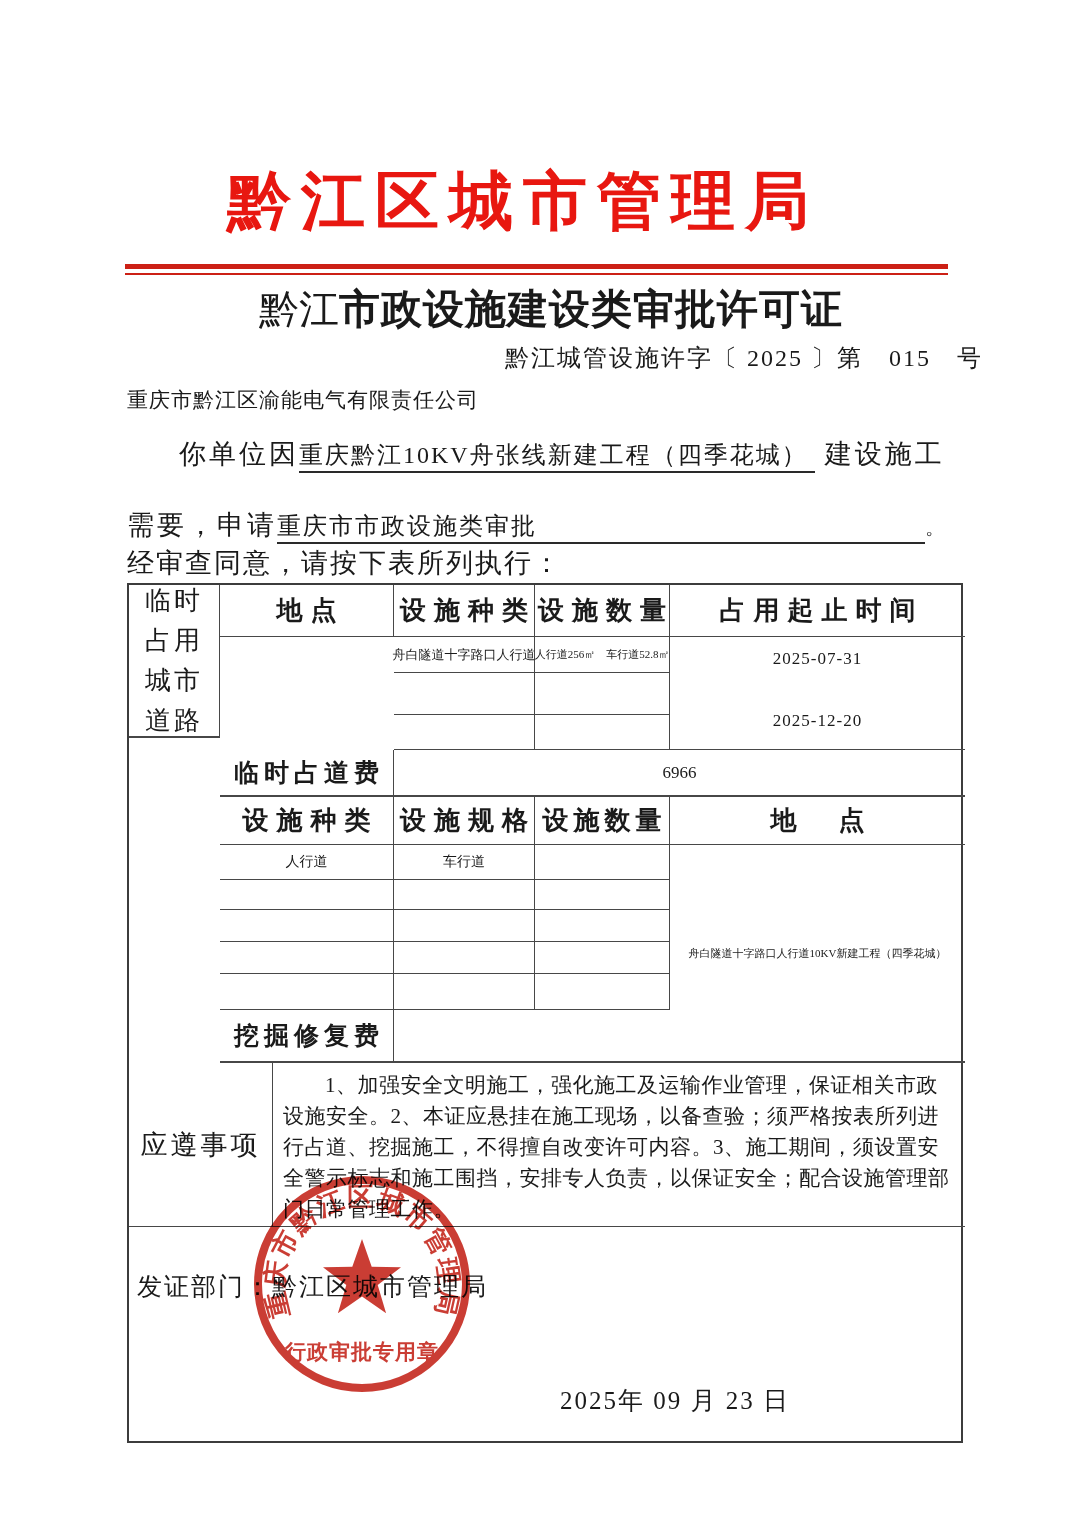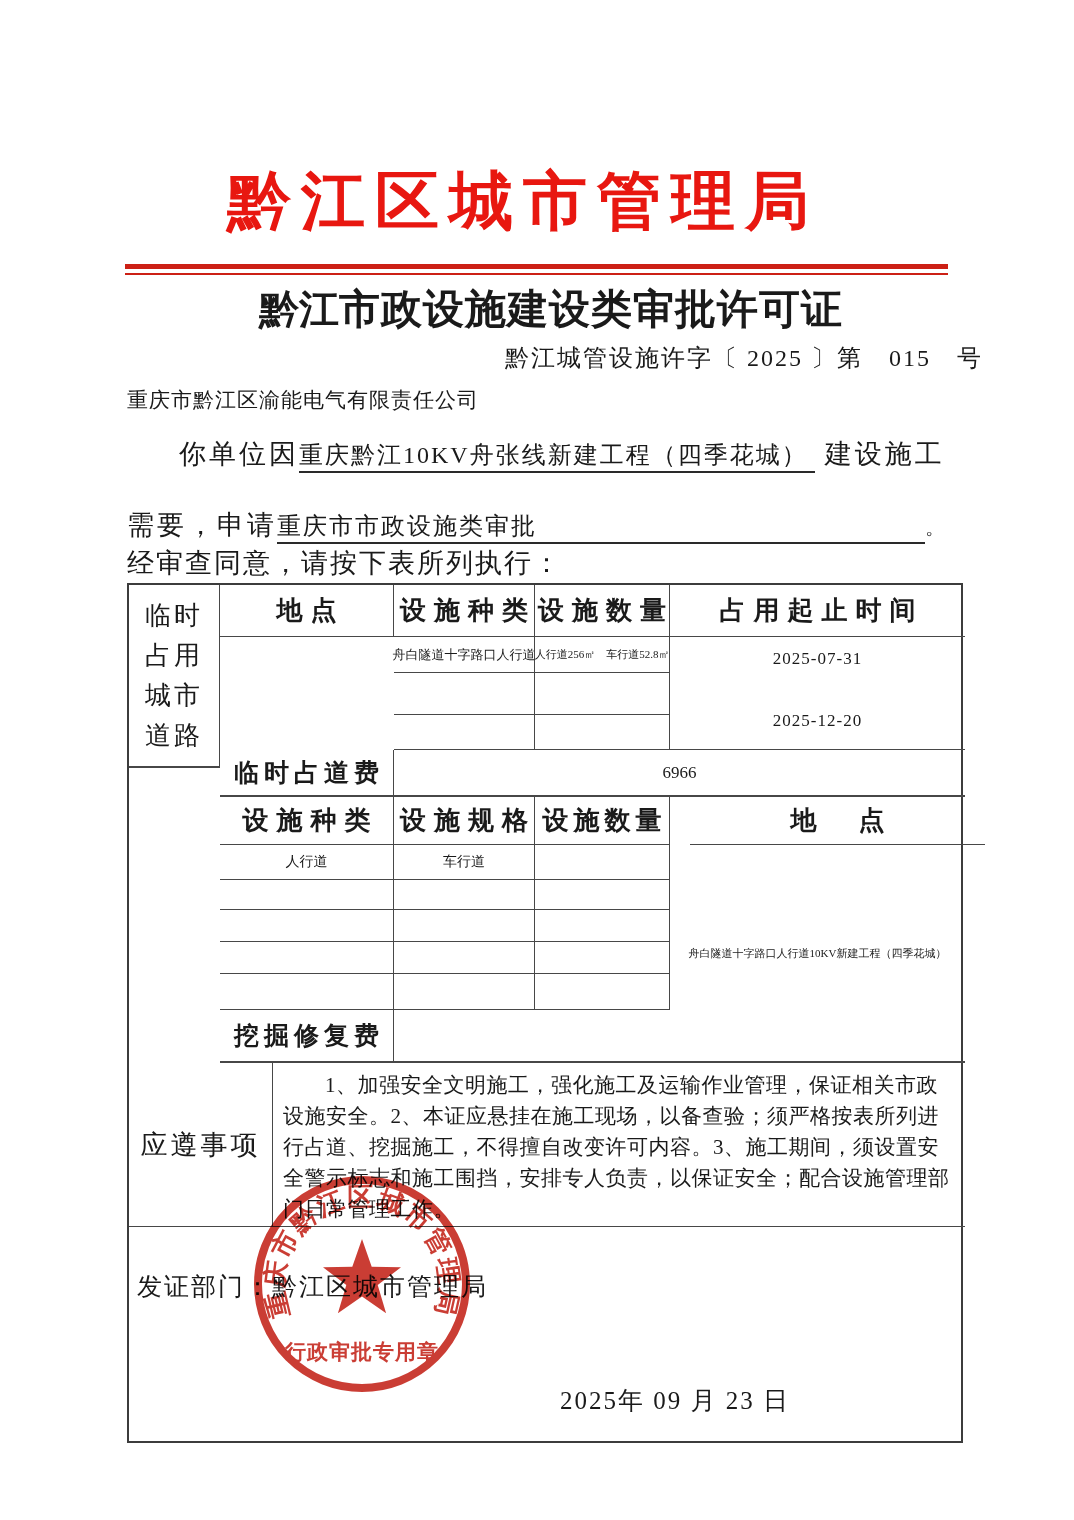--- a/index.html
+++ b/index.html
@@ -5,21 +5,21 @@
   html,body{margin:0;padding:0;background:#fff;}
   .page{position:relative;width:1074px;height:1520px;background:#ffffff;overflow:hidden;
         font-family:"Liberation Serif","DejaVu Serif",serif;color:#1a1a1a;}
   .abs{position:absolute;}
 
   .agency-title{top:158px;left:0;width:100%;text-align:center;font-size:64px;font-weight:bold;
         letter-spacing:10px;color:#e81710;transform:translateX(-14px);white-space:nowrap;}
   .red-rule{left:125px;top:264px;width:823px;height:4px;
         border-top:5px solid #cc2015;border-bottom:2px solid #cc2015;}
   .subtitle{top:282px;left:0;width:100%;text-align:center;transform:translateX(14px);white-space:nowrap;}
-  .sub-light{font-size:40px;font-weight:bold;}
+  .sub-light{font-size:40px;font-weight:normal;}
   .sub-bold{font-size:41px;font-weight:bold;letter-spacing:1px;}
   .doc-no{top:342px;left:505px;width:450px;text-align:center;font-size:24px;letter-spacing:2px;white-space:nowrap;}
   .applicant{top:386px;left:127px;font-size:21px;letter-spacing:1px;}
 
   .bodyline{white-space:nowrap;font-size:27px;letter-spacing:3px;}
   .line1{top:436px;left:179px;}
   .line2{top:507px;left:127px;}
   .line3{top:545px;left:127px;letter-spacing:2px;}
   .fill{display:inline-block;border-bottom:2px solid #2a2a2a;text-align:left;
         font-size:24px;letter-spacing:2px;vertical-align:baseline;}
@@ -73,21 +73,21 @@
   </div>
 
   <div class="abs bodyline line3">经审查同意，请按下表所列执行：</div>
 
   <div class="abs bodyline line2">
     <span>需要，申请</span><span class="fill u2">重庆市市政设施类审批</span><span class="period">。</span>
   </div>
 
   <div class="abs tbl">
 
-    <div class="c br bb2" style="left:0;top:0;width:91px;height:183px;">
+    <div class="c br bb2" style="left:0;top:0;width:91px;height:153px;">
       <div class="vstub">临时占用城市道路</div>
     </div>
     <div class="c br bb hd" style="left:91px;top:0;width:174px;height:52px;">地点</div>
     <div class="c br bb hd" style="left:265px;top:0;width:141px;height:52px;">设施种类</div>
     <div class="c br bb hd" style="left:406px;top:0;width:135px;height:52px;">设施数量</div>
     <div class="c bb hd" style="left:541px;top:0;width:295px;height:52px;">占用起止时间</div>
 
     <div class="c br bb small13" style="left:265px;top:52px;width:141px;height:36px;">舟白隧道十字路口人行道</div>
     <div class="c br bb small11" style="left:406px;top:52px;width:135px;height:36px;">人行道256㎡　车行道52.8㎡</div>
     <div class="c bb" style="left:541px;top:52px;width:295px;height:113px;">
@@ -98,21 +98,21 @@
     <div class="c br bb" style="left:406px;top:88px;width:135px;height:42px;"></div>
     <div class="c br bb" style="left:265px;top:130px;width:141px;height:35px;"></div>
     <div class="c br bb" style="left:406px;top:130px;width:135px;height:35px;"></div>
 
     <div class="c br bb2 feelabel" style="left:91px;top:165px;width:174px;height:47px;">临时占道费</div>
     <div class="c bb2" style="left:265px;top:165px;width:571px;height:47px;font-size:17px;">6966</div>
 
     <div class="c br bb hd" style="left:91px;top:212px;width:174px;height:48px;">设施种类</div>
     <div class="c br bb hd" style="left:265px;top:212px;width:141px;height:48px;">设施规格</div>
     <div class="c br bb hd" style="left:406px;top:212px;width:135px;height:48px;letter-spacing:5px;padding-left:5px;">设施数量</div>
-    <div class="c bb hd" style="left:561px;top:212px;width:295px;height:48px;">地　点</div>
+    <div class="c bb hd" style="left:541px;top:212px;width:295px;height:48px;">地　点</div>
 
     <div class="c br bb small14" style="left:91px;top:260px;width:174px;height:35px;">人行道</div>
     <div class="c br bb small14" style="left:265px;top:260px;width:141px;height:35px;">车行道</div>
     <div class="c br bb" style="left:406px;top:260px;width:135px;height:35px;"></div>
     <div class="c bb loc2cell" style="left:541px;top:260px;width:295px;height:218px;">舟白隧道十字路口人行道10KV新建工程（四季花城）</div>
 
     <div class="c br bb" style="left:91px;top:295px;width:174px;height:30px;"></div>
     <div class="c br bb" style="left:265px;top:295px;width:141px;height:30px;"></div>
     <div class="c br bb" style="left:406px;top:295px;width:135px;height:30px;"></div>
     <div class="c br bb" style="left:91px;top:325px;width:174px;height:32px;"></div>

